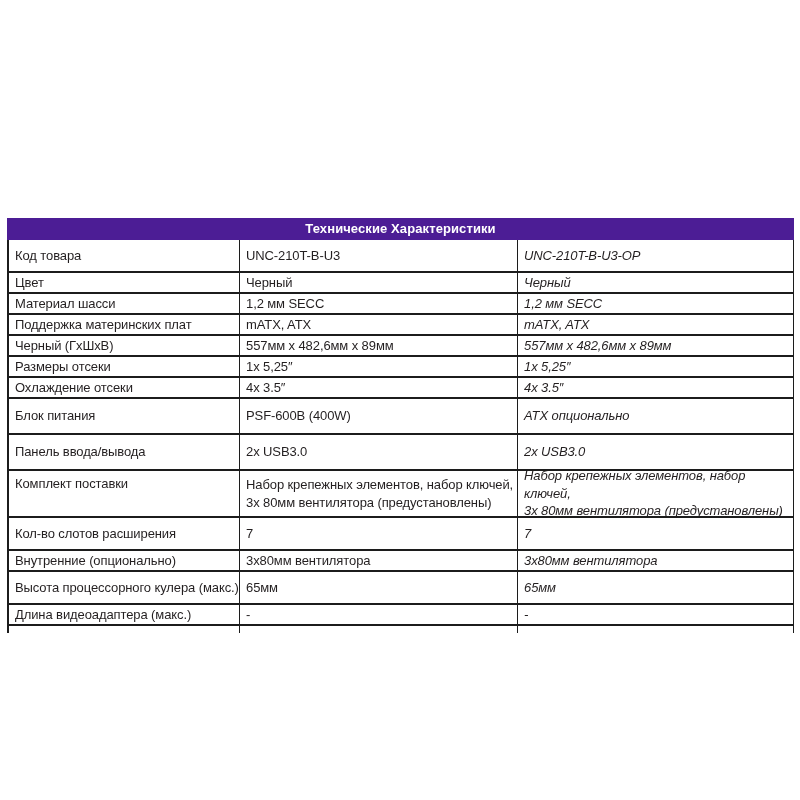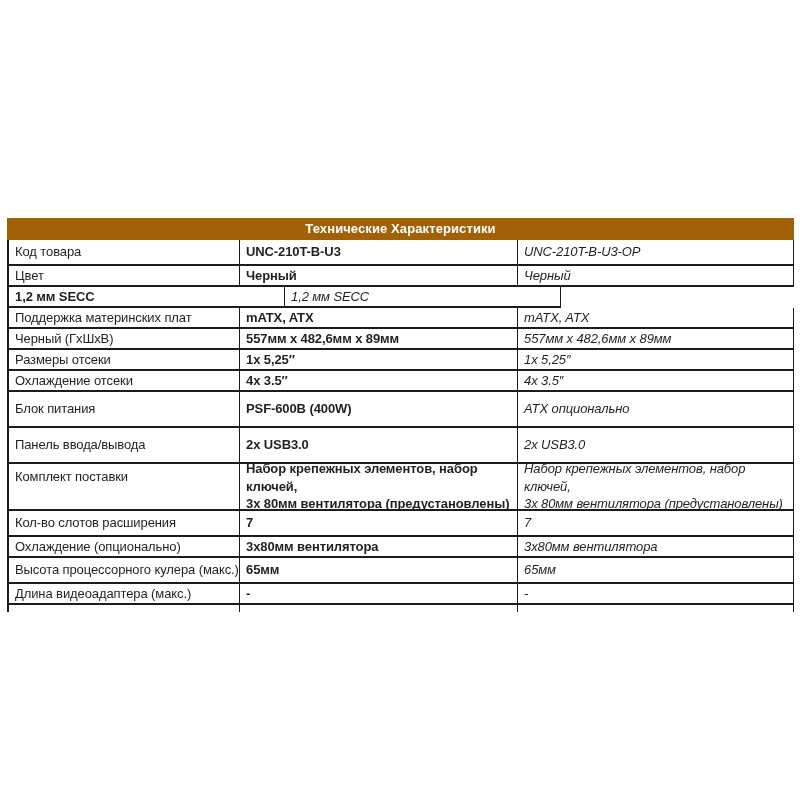--- a/index.html
+++ b/index.html
@@ -11,51 +11,51 @@
     overflow: hidden;
   }
   .spec-table {
     position: absolute;
     left: 7px;
     top: 218px;
     width: 787px;
   }
   .header-bar {
     height: 22px;
-    background: #a16207;
+    background: #4c1d95;
     color: #ffffff;
     font-size: 13px;
     font-weight: bold;
     text-align: center;
     line-height: 22px;
     letter-spacing: 0.1px;
   }
   .row {
     display: flex;
     height: 21px;
   }
-  .row.h22 { height: 26px; }
+  .row.h22 { height: 33px; }
   .row.h24 { height: 36px; }
   .row.tall { height: 47px; }
   .row.partial { height: 7px; }
   .cell {
     border-right: 1.5px solid #1c1c1c;
     border-bottom: 2px solid #1c1c1c;
     display: flex;
     align-items: center;
     padding-left: 6px;
     font-size: 13px;
     letter-spacing: -0.1px;
     line-height: 1.35;
     overflow: hidden;
     white-space: nowrap;
   }
   .cell:first-child { border-left: 2px solid #1c1c1c; }
   .c-label { width: 233px; }
-  .c-v1 { width: 278px; font-weight: bold; }
+  .c-v1 { width: 278px; }
   .c-v2 { width: 276px; font-style: italic; }
   .row.tall .cell { white-space: pre-line; align-items: center; }
   .row.tall .c-label { align-items: flex-start; padding-top: 4px; }
   .row.partial .cell { border-bottom: none; }
 </style>
 </head>
 <body>
 
 <div class="spec-table">
 
@@ -67,20 +67,21 @@
     <div class="cell c-v2">UNC-210T-B-U3-OP</div>
   </div>
 
   <div class="row">
     <div class="cell c-label">Цвет</div>
     <div class="cell c-v1">Черный</div>
     <div class="cell c-v2">Черный</div>
   </div>
 
   <div class="row">
+    <div class="cell c-label">Материал шасси</div>
     <div class="cell c-v1">1,2 мм SECC</div>
     <div class="cell c-v2">1,2 мм SECC</div>
   </div>
 
   <div class="row">
     <div class="cell c-label">Поддержка материнских плат</div>
     <div class="cell c-v1">mATX, ATX</div>
     <div class="cell c-v2">mATX, ATX</div>
   </div>
 
@@ -122,21 +123,21 @@
  3х 80мм вентилятора (предустановлены)</div>
   </div>
 
   <div class="row h22">
     <div class="cell c-label">Кол-во слотов расширения</div>
     <div class="cell c-v1">7</div>
     <div class="cell c-v2">7</div>
   </div>
 
   <div class="row">
-    <div class="cell c-label">Охлаждение (опционально)</div>
+    <div class="cell c-label">Внутренние (опционально)</div>
     <div class="cell c-v1">3х80мм вентилятора</div>
     <div class="cell c-v2">3х80мм вентилятора</div>
   </div>
 
   <div class="row h22">
     <div class="cell c-label">Высота процессорного кулера (макс.)</div>
     <div class="cell c-v1">65мм</div>
     <div class="cell c-v2">65мм</div>
   </div>
 

